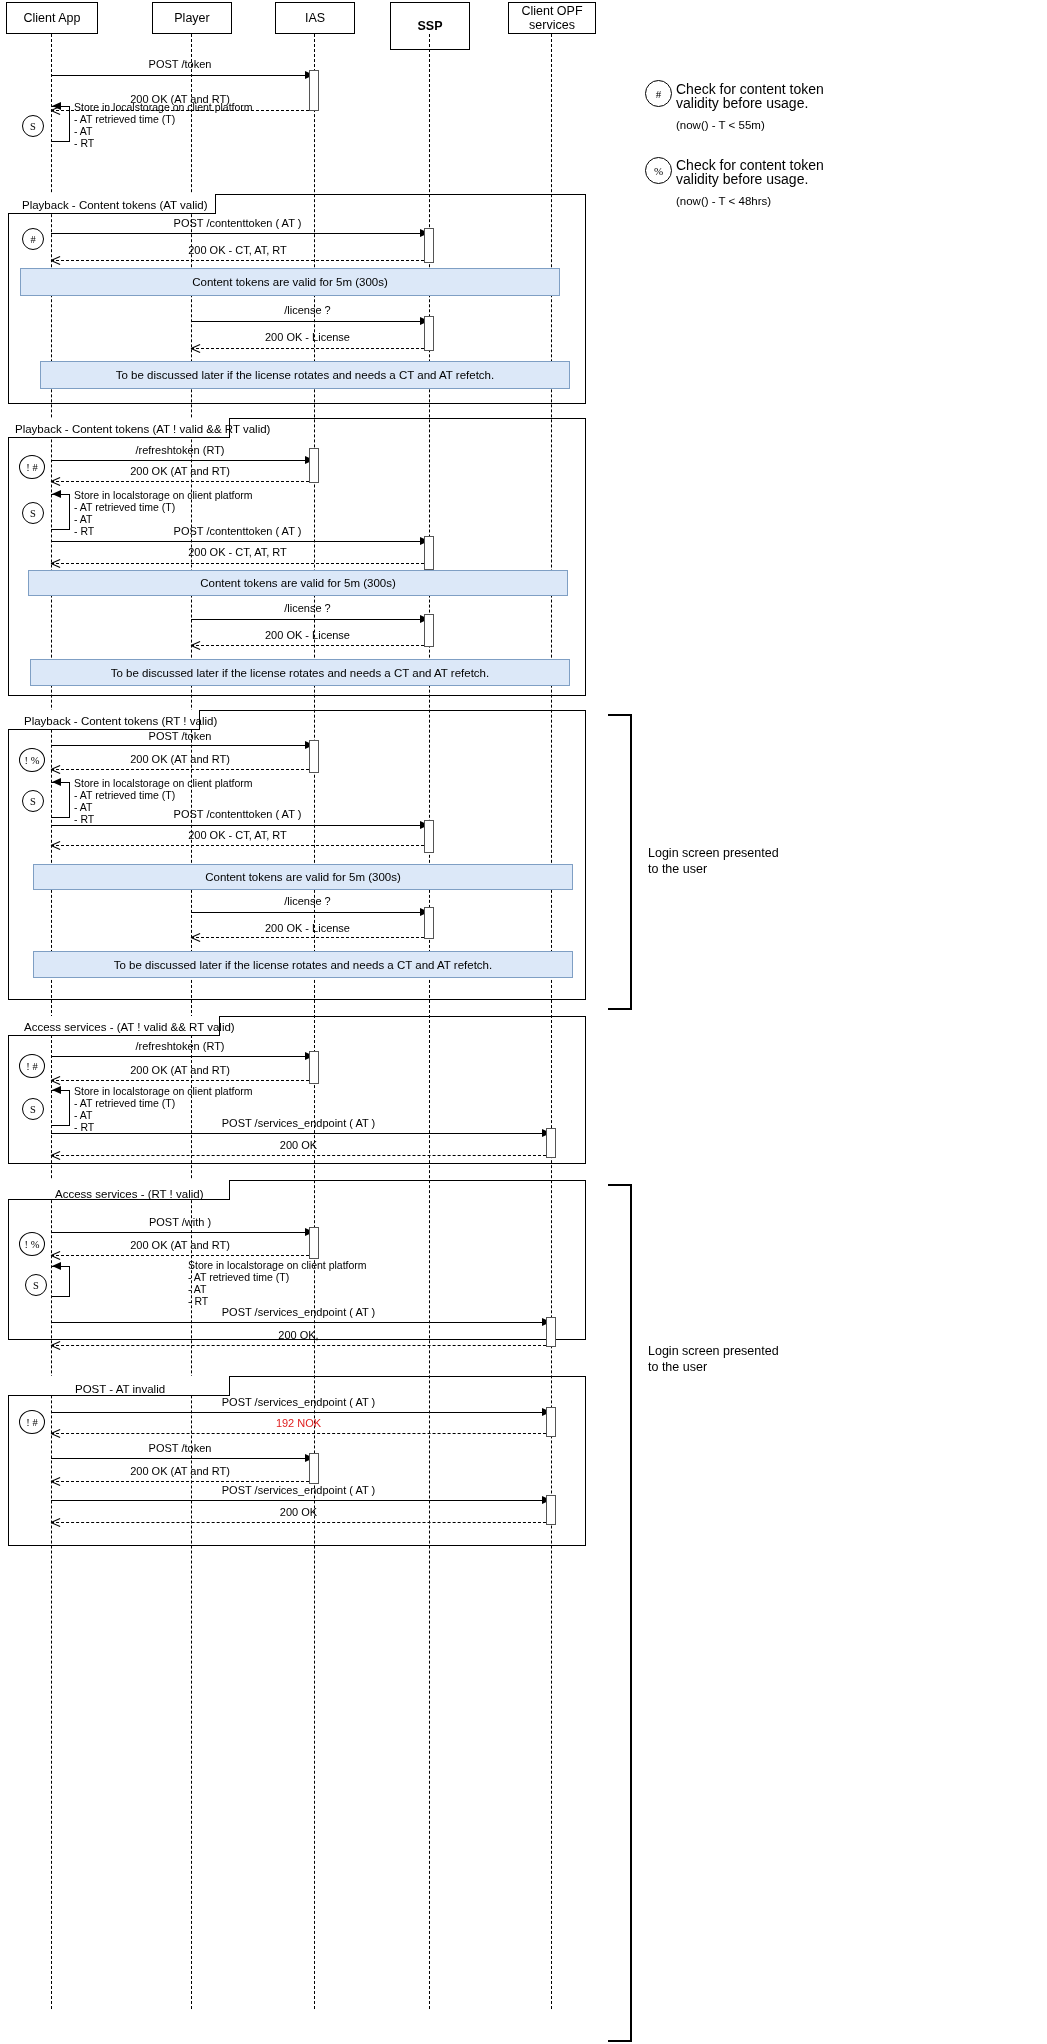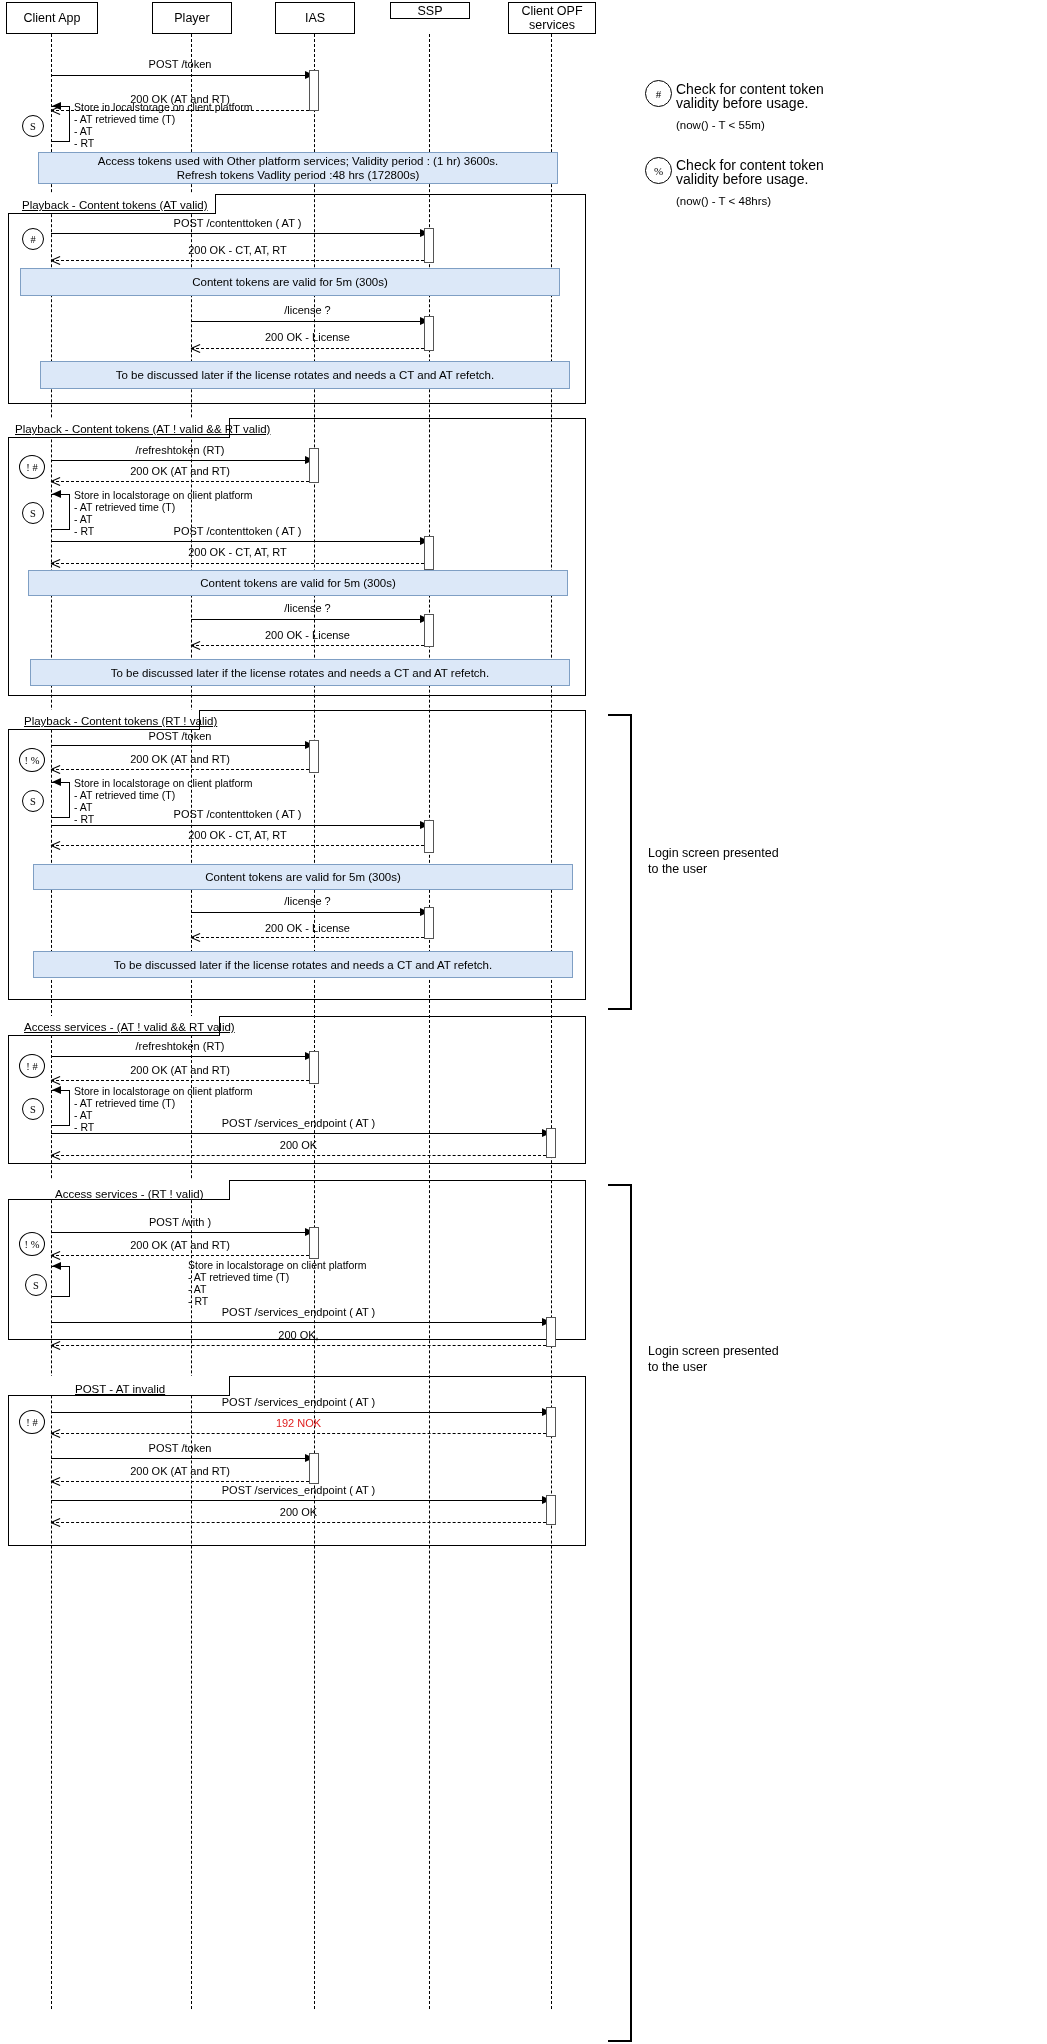--- a/index.html
+++ b/index.html
@@ -8,21 +8,21 @@
 
   .lifeline-head{position:absolute;border:1.5px solid #000;background:#fff;
     display:flex;align-items:center;justify-content:center;text-align:center;
     font-size:12.5px;line-height:14px;box-sizing:border-box;}
   .lifeline-line{position:absolute;width:0;border-left:1.4px dashed #000;}
 
   .frag{position:absolute;border:1.4px solid #000;box-sizing:border-box;background:transparent;}
   .frag-tab{position:absolute;border:1.4px solid #000;border-top:none;border-left:none;
     box-sizing:border-box;background:#fff;}
   .frag-tab:after{content:"";position:absolute;right:-1px;top:-1px;width:0;height:0;}
-  .frag-label{position:absolute;font-size:11.5px;white-space:nowrap;color:#000;text-decoration:underline;}
+  .frag-label{position:absolute;font-size:11.5px;white-space:nowrap;color:#000;}
 
   .note{position:absolute;background:#dce8f8;border:1.2px solid #7f9fc4;box-sizing:border-box;
     display:flex;align-items:center;justify-content:center;text-align:center;
     font-size:11.5px;line-height:14px;color:#000;padding:2px 6px;}
 
   .msg-line{position:absolute;height:0;border-top:1.3px solid #000;}
   .msg-line.dashed{border-top:1.3px dashed #000;}
   .msg-label{position:absolute;font-size:11px;white-space:nowrap;color:#000;text-align:center;}
   .msg-label.err{color:#e02020;}
 
@@ -60,21 +60,21 @@
 
   <div class="lifeline-head" style="left:6px;top:2px;width:92px;height:32px;">
     <span>Client App</span>
   </div>
   <div class="lifeline-head" style="left:152px;top:2px;width:80px;height:32px;">
     <span>Player</span>
   </div>
   <div class="lifeline-head" style="left:275px;top:2px;width:80px;height:32px;">
     <span>IAS</span>
   </div>
-  <div class="lifeline-head" style="left:390px;top:2px;width:80px;height:17px;">
+  <div class="lifeline-head" style="left:390px;top:2px;width:80px;height:48px;font-weight:bold;">
     <span>SSP</span>
   </div>
   <div class="lifeline-head" style="left:508px;top:2px;width:88px;height:32px;flex-direction:column;">
     <span>Client OPF</span>
     <span>services</span>
   </div>
 
   <div class="lifeline-line" style="left:51px;top:34px;height:1975px;"></div>
   <div class="lifeline-line" style="left:191px;top:34px;height:1975px;"></div>
   <div class="lifeline-line" style="left:314px;top:34px;height:1975px;"></div>
@@ -106,24 +106,20 @@
   <div class="marker" style="left:22px;top:115px;width:20px;height:20px;">
     <span>S</span>
   </div>
   <div class="selfmsg" style="left:51px;top:106px;width:19px;height:36px;"></div>
   <div class="selfarrow" style="left:52px;top:102px;"></div>
   <div class="selfmsg-text" style="left:74px;top:101px;">Store in localstorage on client platform</div>
   <div class="selfmsg-text" style="left:74px;top:113px;">- AT retrieved time (T)</div>
   <div class="selfmsg-text" style="left:74px;top:125px;">- AT</div>
   <div class="selfmsg-text" style="left:74px;top:137px;">- RT</div>
 
-  <div class="note" style="left:38px;top:152px;width:520px;height:32px;flex-direction:column;">
-    <span>Access tokens used with Other platform services; Validity period : (1 hr) 3600s.</span>
-    <span>Refresh tokens Vadlity period :48 hrs (172800s)</span>
-  </div>
 
   <div class="frag" style="left:8px;top:194px;width:578px;height:210px;"></div>
   <div class="frag-tab" style="left:8px;top:194px;width:208px;height:20px;"></div>
   <div class="frag-label" style="left:22px;top:199px;">Playback - Content tokens (AT valid)</div>
 
   <div class="marker" style="left:22px;top:228px;width:20px;height:20px;">
     <span>#</span>
   </div>
   <div class="msg-line" style="left:51px;top:233px;width:373px;"></div>
   <div class="arrowhead right" style="left:420px;top:228.5px;"></div>

